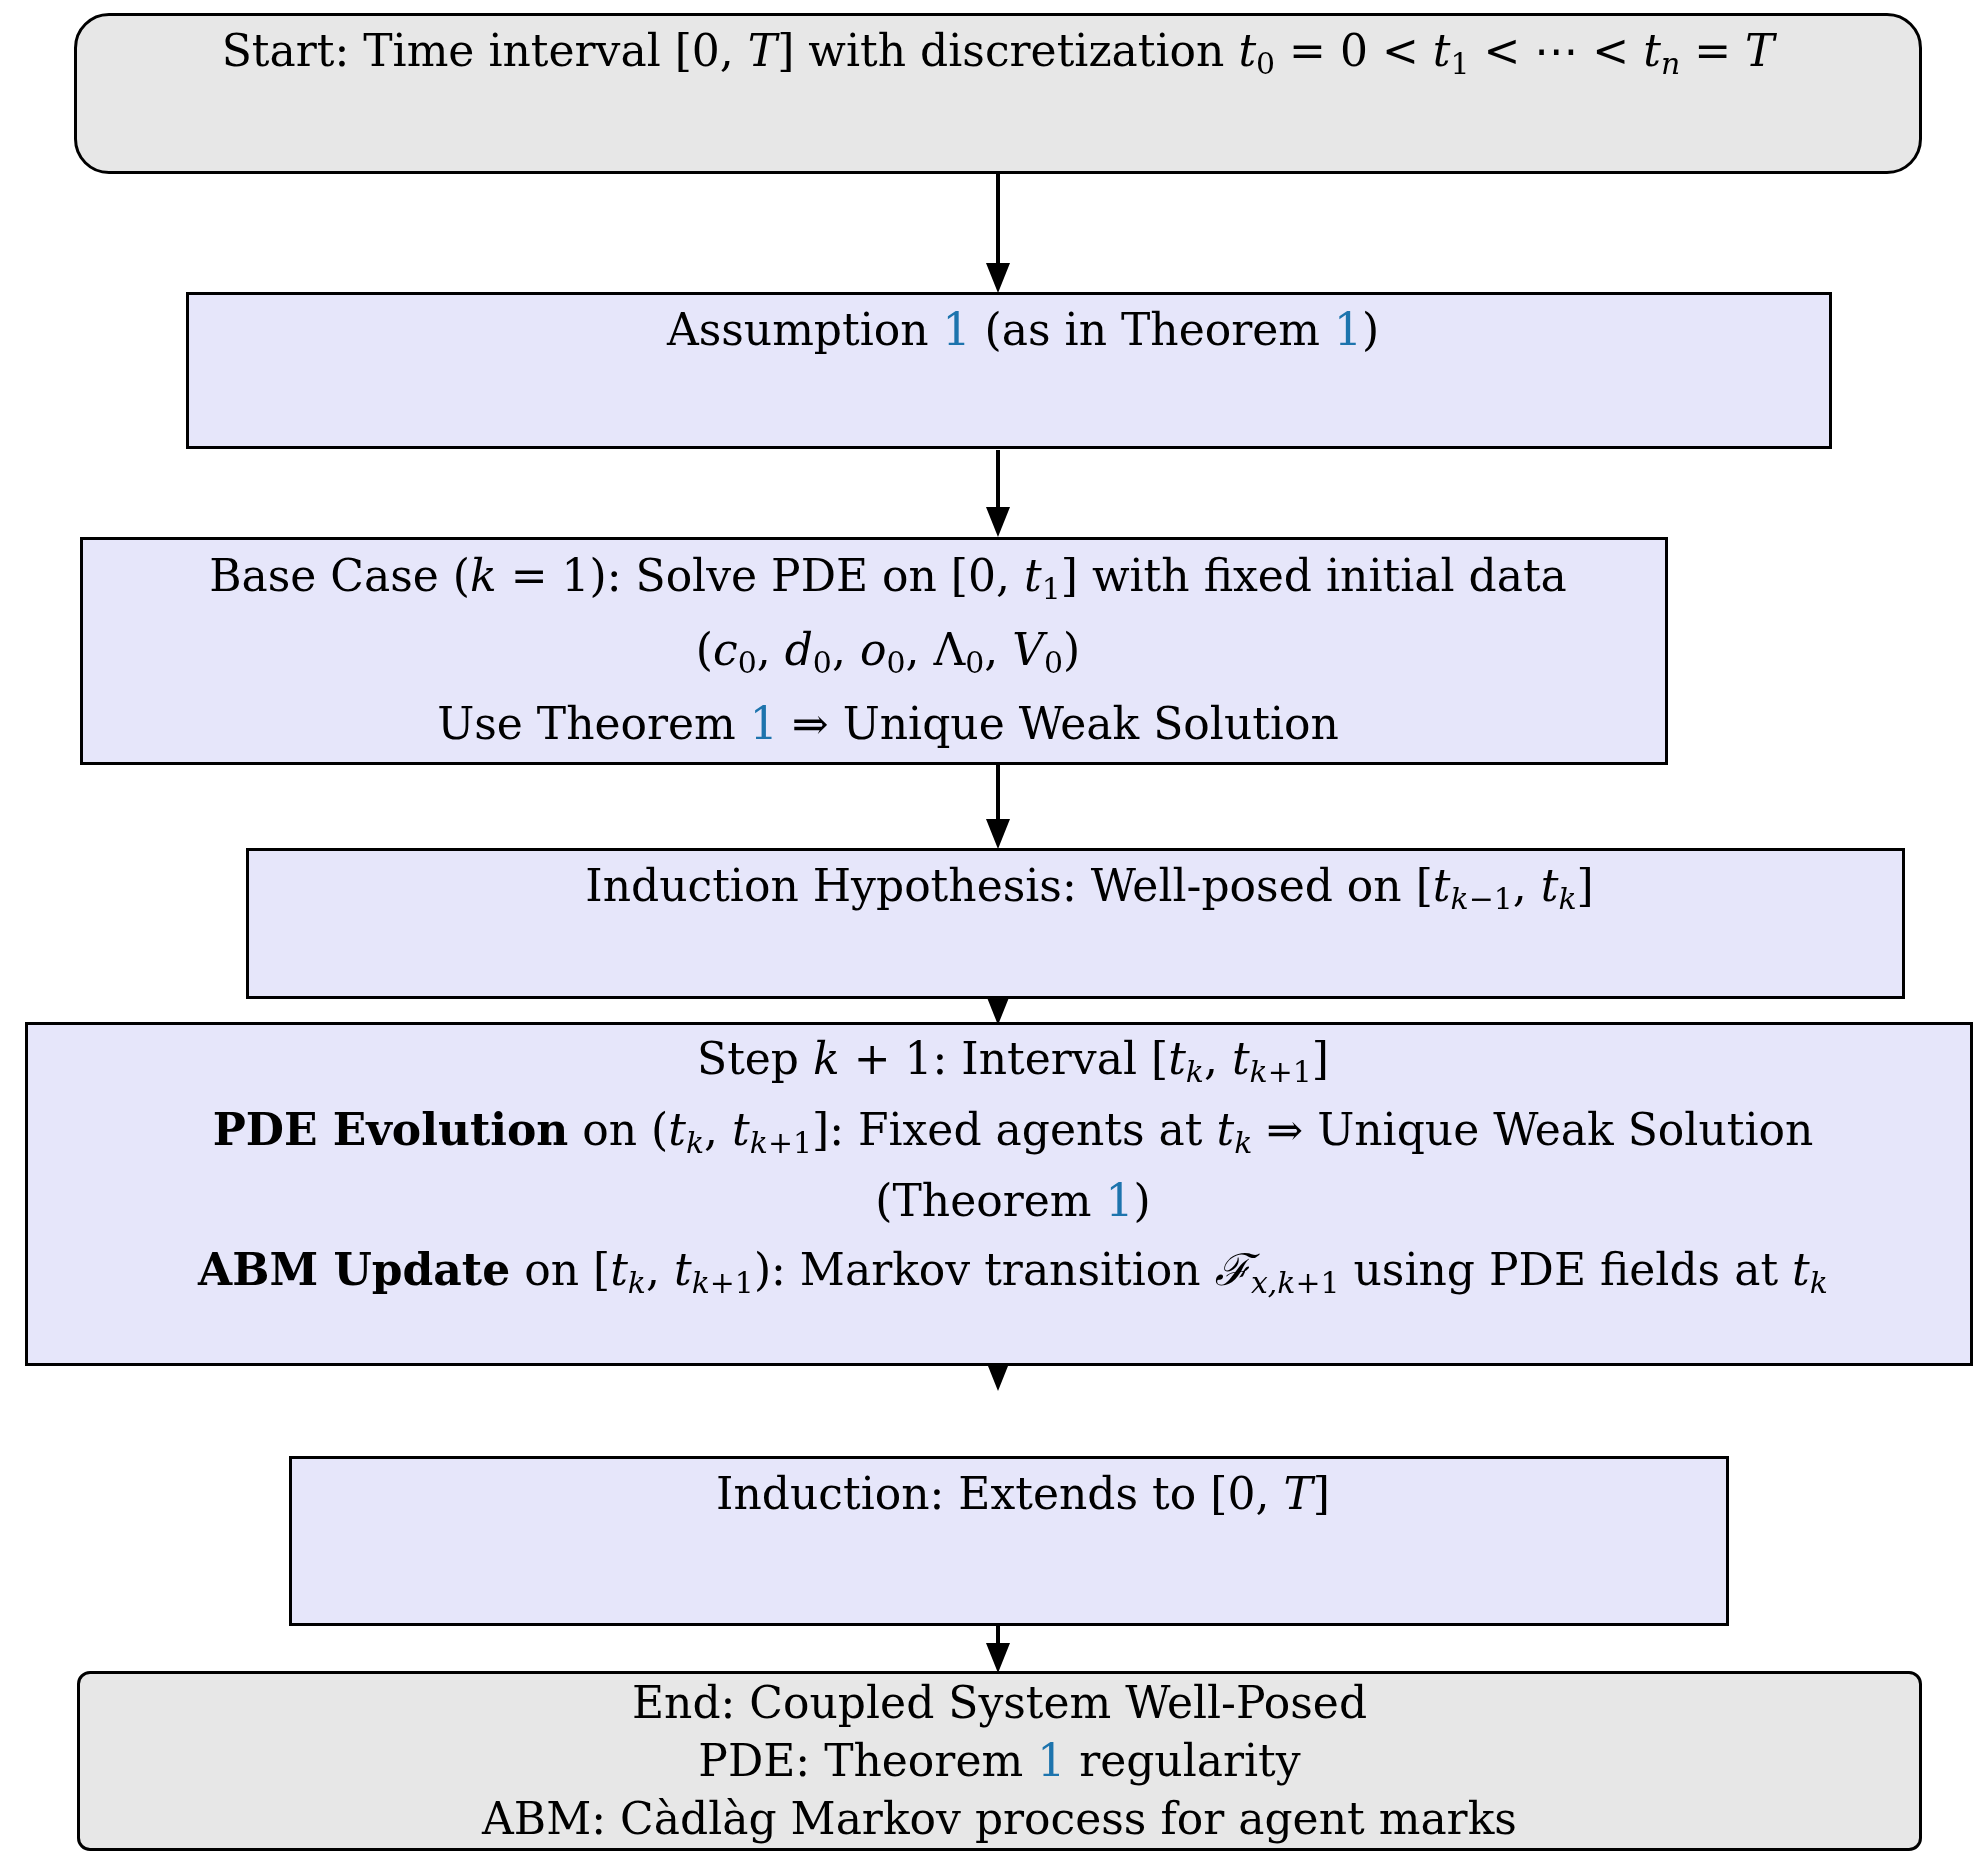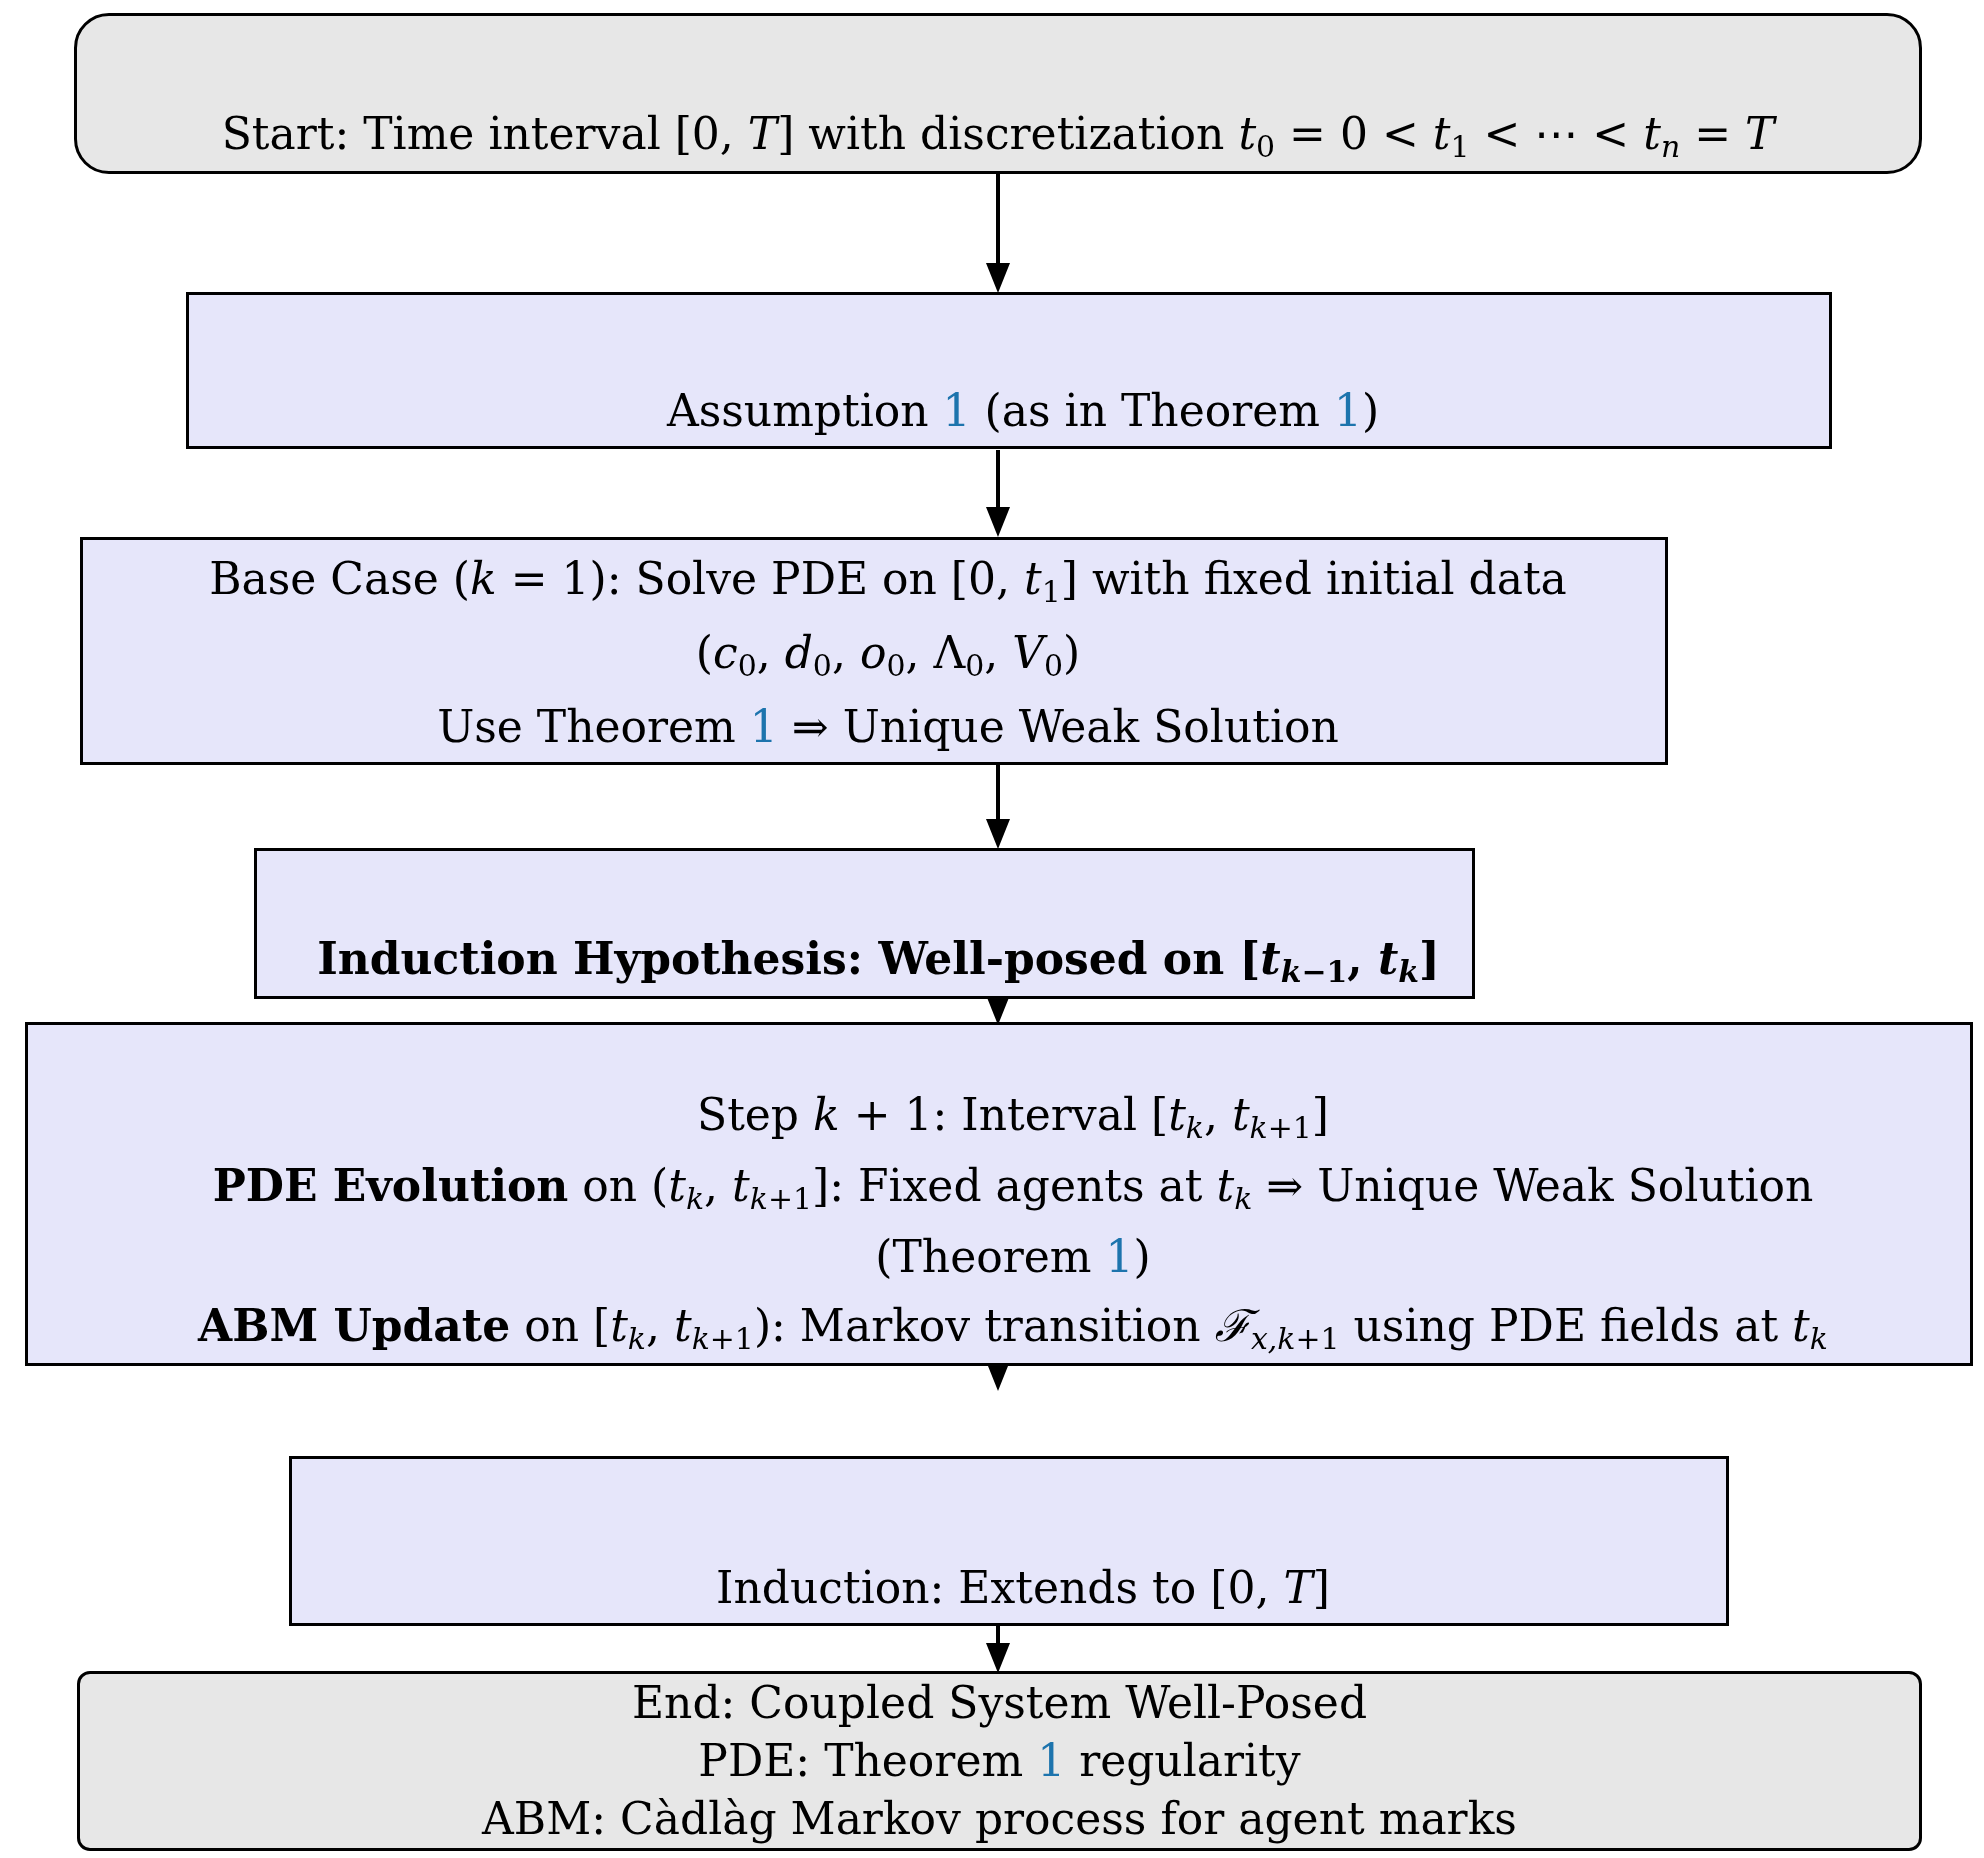--- a/index.html
+++ b/index.html
@@ -8,35 +8,35 @@
     width:1985px;height:1858px;
     background:var(--page-bg,#ffffff);
     font-family:"DejaVu Serif", "Liberation Serif", serif;
     color:#000;
   }
   .node{
     position:absolute;
     box-sizing:border-box;
     border:3.2px solid var(--border-color,#000);
     display:flex;flex-direction:column;
-    justify-content:flex-end;align-items:center;
+    justify-content:flex-start;align-items:center;
     text-align:center;
     font-size:44px;
     line-height:1.6;
     z-index:1;
   }
   .terminal{background:var(--terminal-fill,#e7e7e7);border-radius:35px;}
   .process{background:var(--process-fill,#e6e6fa);padding-left:28px;}
   .line{width:100%;padding:0 19px;box-sizing:border-box;}
 
   
   #n-start     {left:74px; top:13px;   width:1848px; height:161px;}
   #n-assumption{left:186px; top:292px;  width:1646px; height:157px;}
   #n-base      {left:80px; top:537px;  width:1588px; height:228px; line-height:1.62;}
-  #n-hyp       {left:254px; top:848px; width:1221px; height:151px;font-weight:bold;}
+  #n-hyp       {left:246px; top:848px; width:1659px; height:151px;}
   #n-step      {left:19px;  top:1022px; width:1948px; height:344px; line-height:1.56;margin-left:6px;}
   #n-induction {left:289px; top:1456px; width:1440px; height:170px;}
   #n-end       {left:77px; top:1671px; width:1845px; height:180px; line-height:1.32;border-radius:13px;}
 
   
   .arrow{
     position:absolute;left:998px;transform:translateX(-50%);
     display:flex;flex-direction:column;align-items:center;
     z-index:0;
   }

